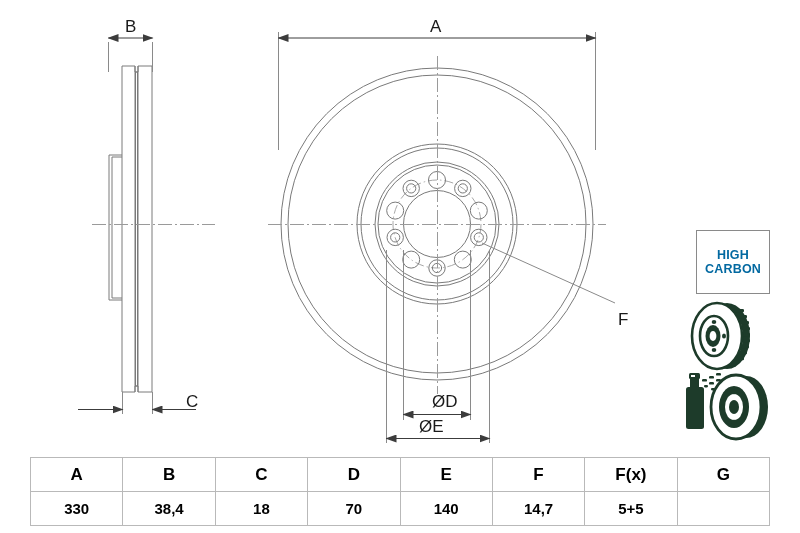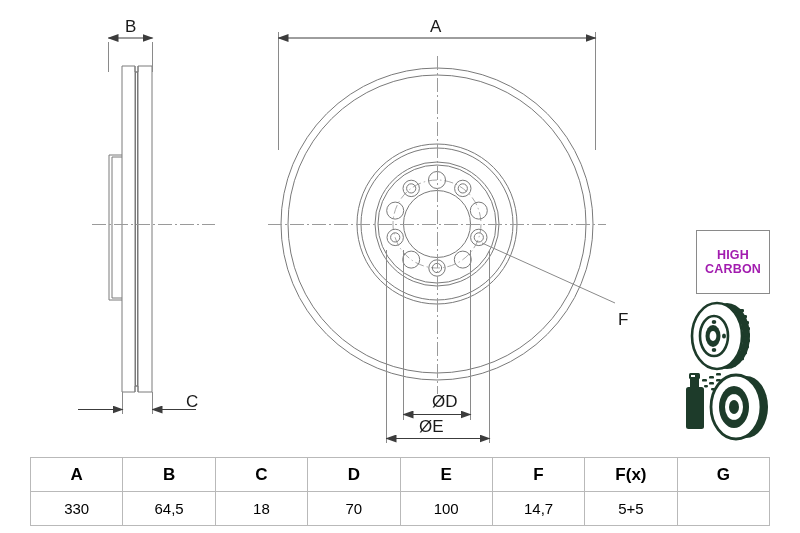--- a/index.html
+++ b/index.html
@@ -43,41 +43,41 @@
     padding: 0;
   }
   .spec-table th {
     height: 33px;
     font-size: 17px;
     font-weight: bold;
   }
   .spec-table td {
     height: 33px;
     font-size: 15px;
-    font-weight: normal;
+    font-weight: bold;
   }
   
   .hc-box {
     position: absolute;
     left: 696px;
     top: 230px;
     width: 72px;
     height: 62px;
     border: 1px solid #8a8a8a;
     background: #ffffff;
     display: flex;
     flex-direction: column;
     align-items: center;
     justify-content: center;
     line-height: 1.12;
   }
   .hc-line {
     font-size: 12.5px;
     font-weight: bold;
-    color: #a21caf;
+    color: #0369a1;
     letter-spacing: 0.2px;
     font-family: "Liberation Sans", sans-serif;
   }
   
   .dim-label {
     position: absolute;
     font-family: "Liberation Sans", sans-serif;
     font-size: 16px;
     color: #1a1a1a;
     white-space: nowrap;
@@ -293,24 +293,24 @@
         <th>D</th>
         <th>E</th>
         <th>F</th>
         <th>F(x)</th>
         <th>G</th>
       </tr>
     </thead>
     <tbody>
       <tr>
         <td>330</td>
-        <td>64,5</td>
+        <td>38,4</td>
         <td>18</td>
         <td>70</td>
-        <td>100</td>
+        <td>140</td>
         <td>14,7</td>
         <td>5+5</td>
         <td></td>
       </tr>
     </tbody>
   </table>
 
 </div>
 
 </body></html>

